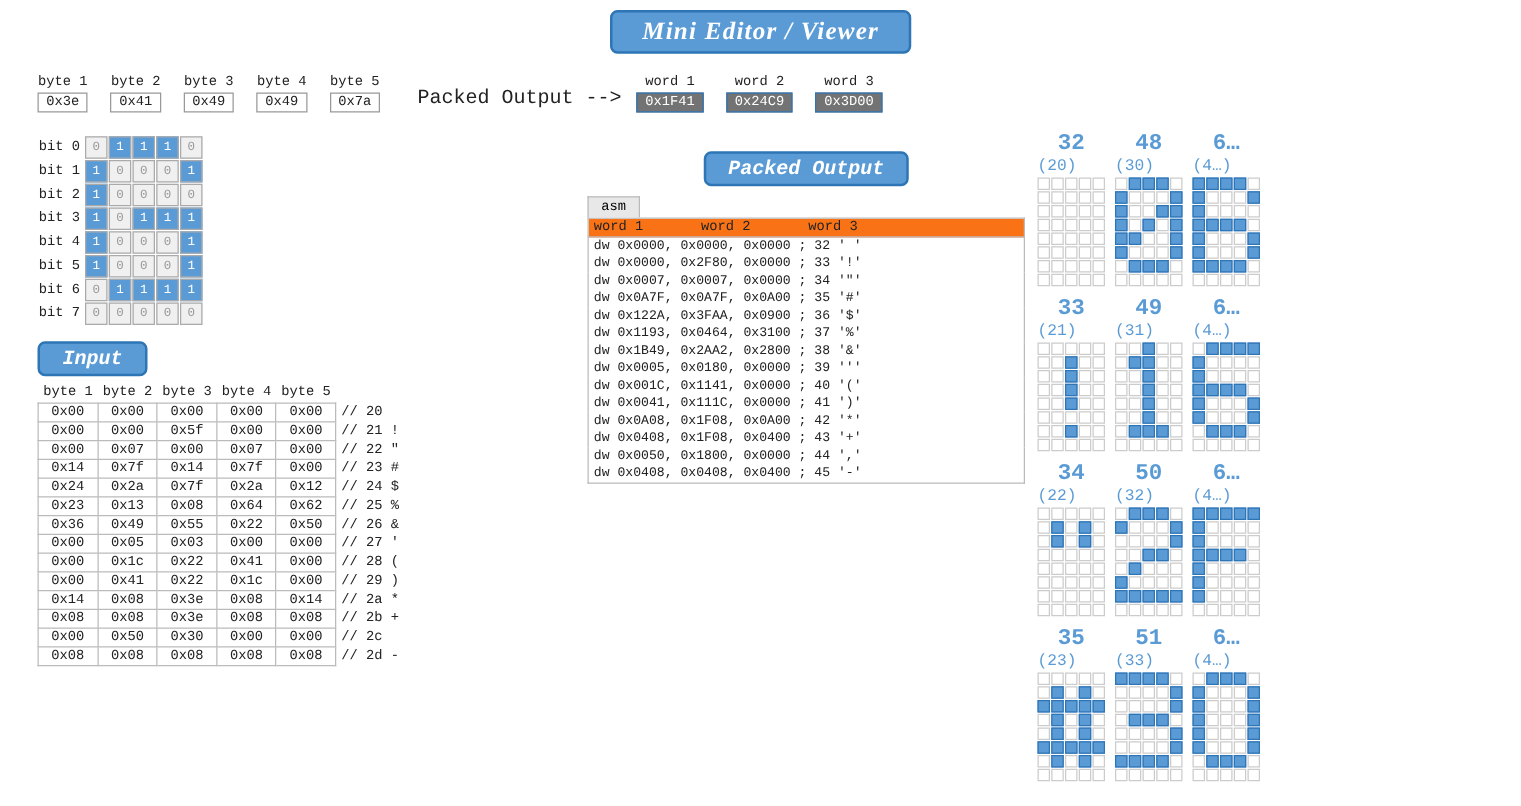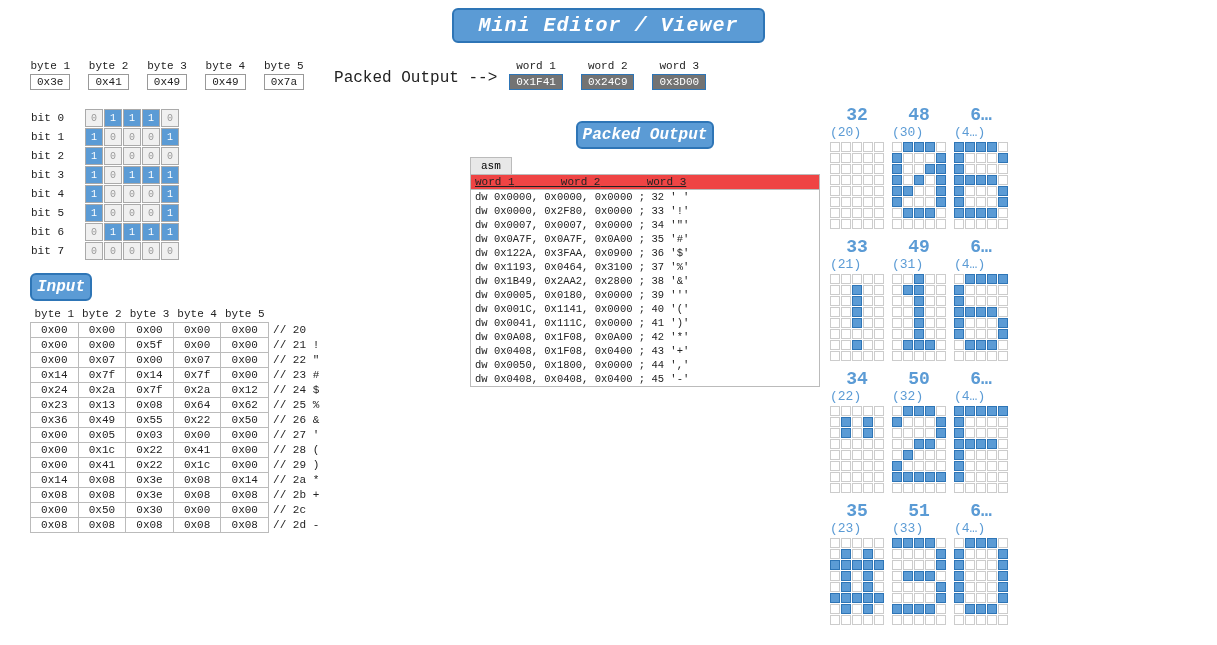--- a/index.html
+++ b/index.html
@@ -32,20 +32,21 @@
     .title-box {
       background: #5b9bd5;
       border: 2px solid #2e75b6;
       border-radius: 6px;
       padding: 4px 24px;
       color: #fff;
       font-size: 20px;
       font-style: italic;
       font-weight: bold;
       letter-spacing: 1px;
+      font-family: Liberation Serif, serif;
     }
 
     
     .top-row {
       display: flex;
       align-items: center;
       padding: 2px 30px;
       gap: 0;
     }
 
@@ -120,21 +121,21 @@
       display: flex;
       align-items: center;
       margin-bottom: 1px;
     }
 
     .bit-label {
       font-size: 11px;
       color: #222;
       width: 34px;
       text-align: right;
-      margin-right: 21px;
+      margin-right: 4px;
     }
 
     .bit-cells {
       display: flex;
       gap: 1px;
     }
 
     .bit-cell {
       width: 18px;
       height: 18px;
@@ -163,21 +164,21 @@
       max-width: 200px;
       line-height: 1.4;
       margin-left: 20px;
     }
 
     
     .section-label {
       background: #5b9bd5;
       border: 2px solid #2e75b6;
       border-radius: 6px;
-      padding: 3px 5px;
+      padding: 3px 18px;
       color: #fff;
       font-size: 16px;
       font-style: italic;
       font-weight: bold;
       display: inline-block;
       margin: 6px 0 4px 0;
     }
 
     
     .input-section {
@@ -242,25 +243,24 @@
       border: 1px solid #bbb;
     }
 
     .packed-table td {
       padding: 1px 4px;
       white-space: nowrap;
       color: #222;
     }
 
     .packed-table thead td {
-      background: #ef4444;
+      background: #f97316;
       font-weight: normal;
       border-bottom: 1px solid #bbb;
       text-align: center;
-      text-decoration: underline;
     }
 
     
     .right-panel {
       flex: 1;
       display: flex;
       flex-direction: row;
       overflow: hidden;
       padding-left: 10px;
     }

